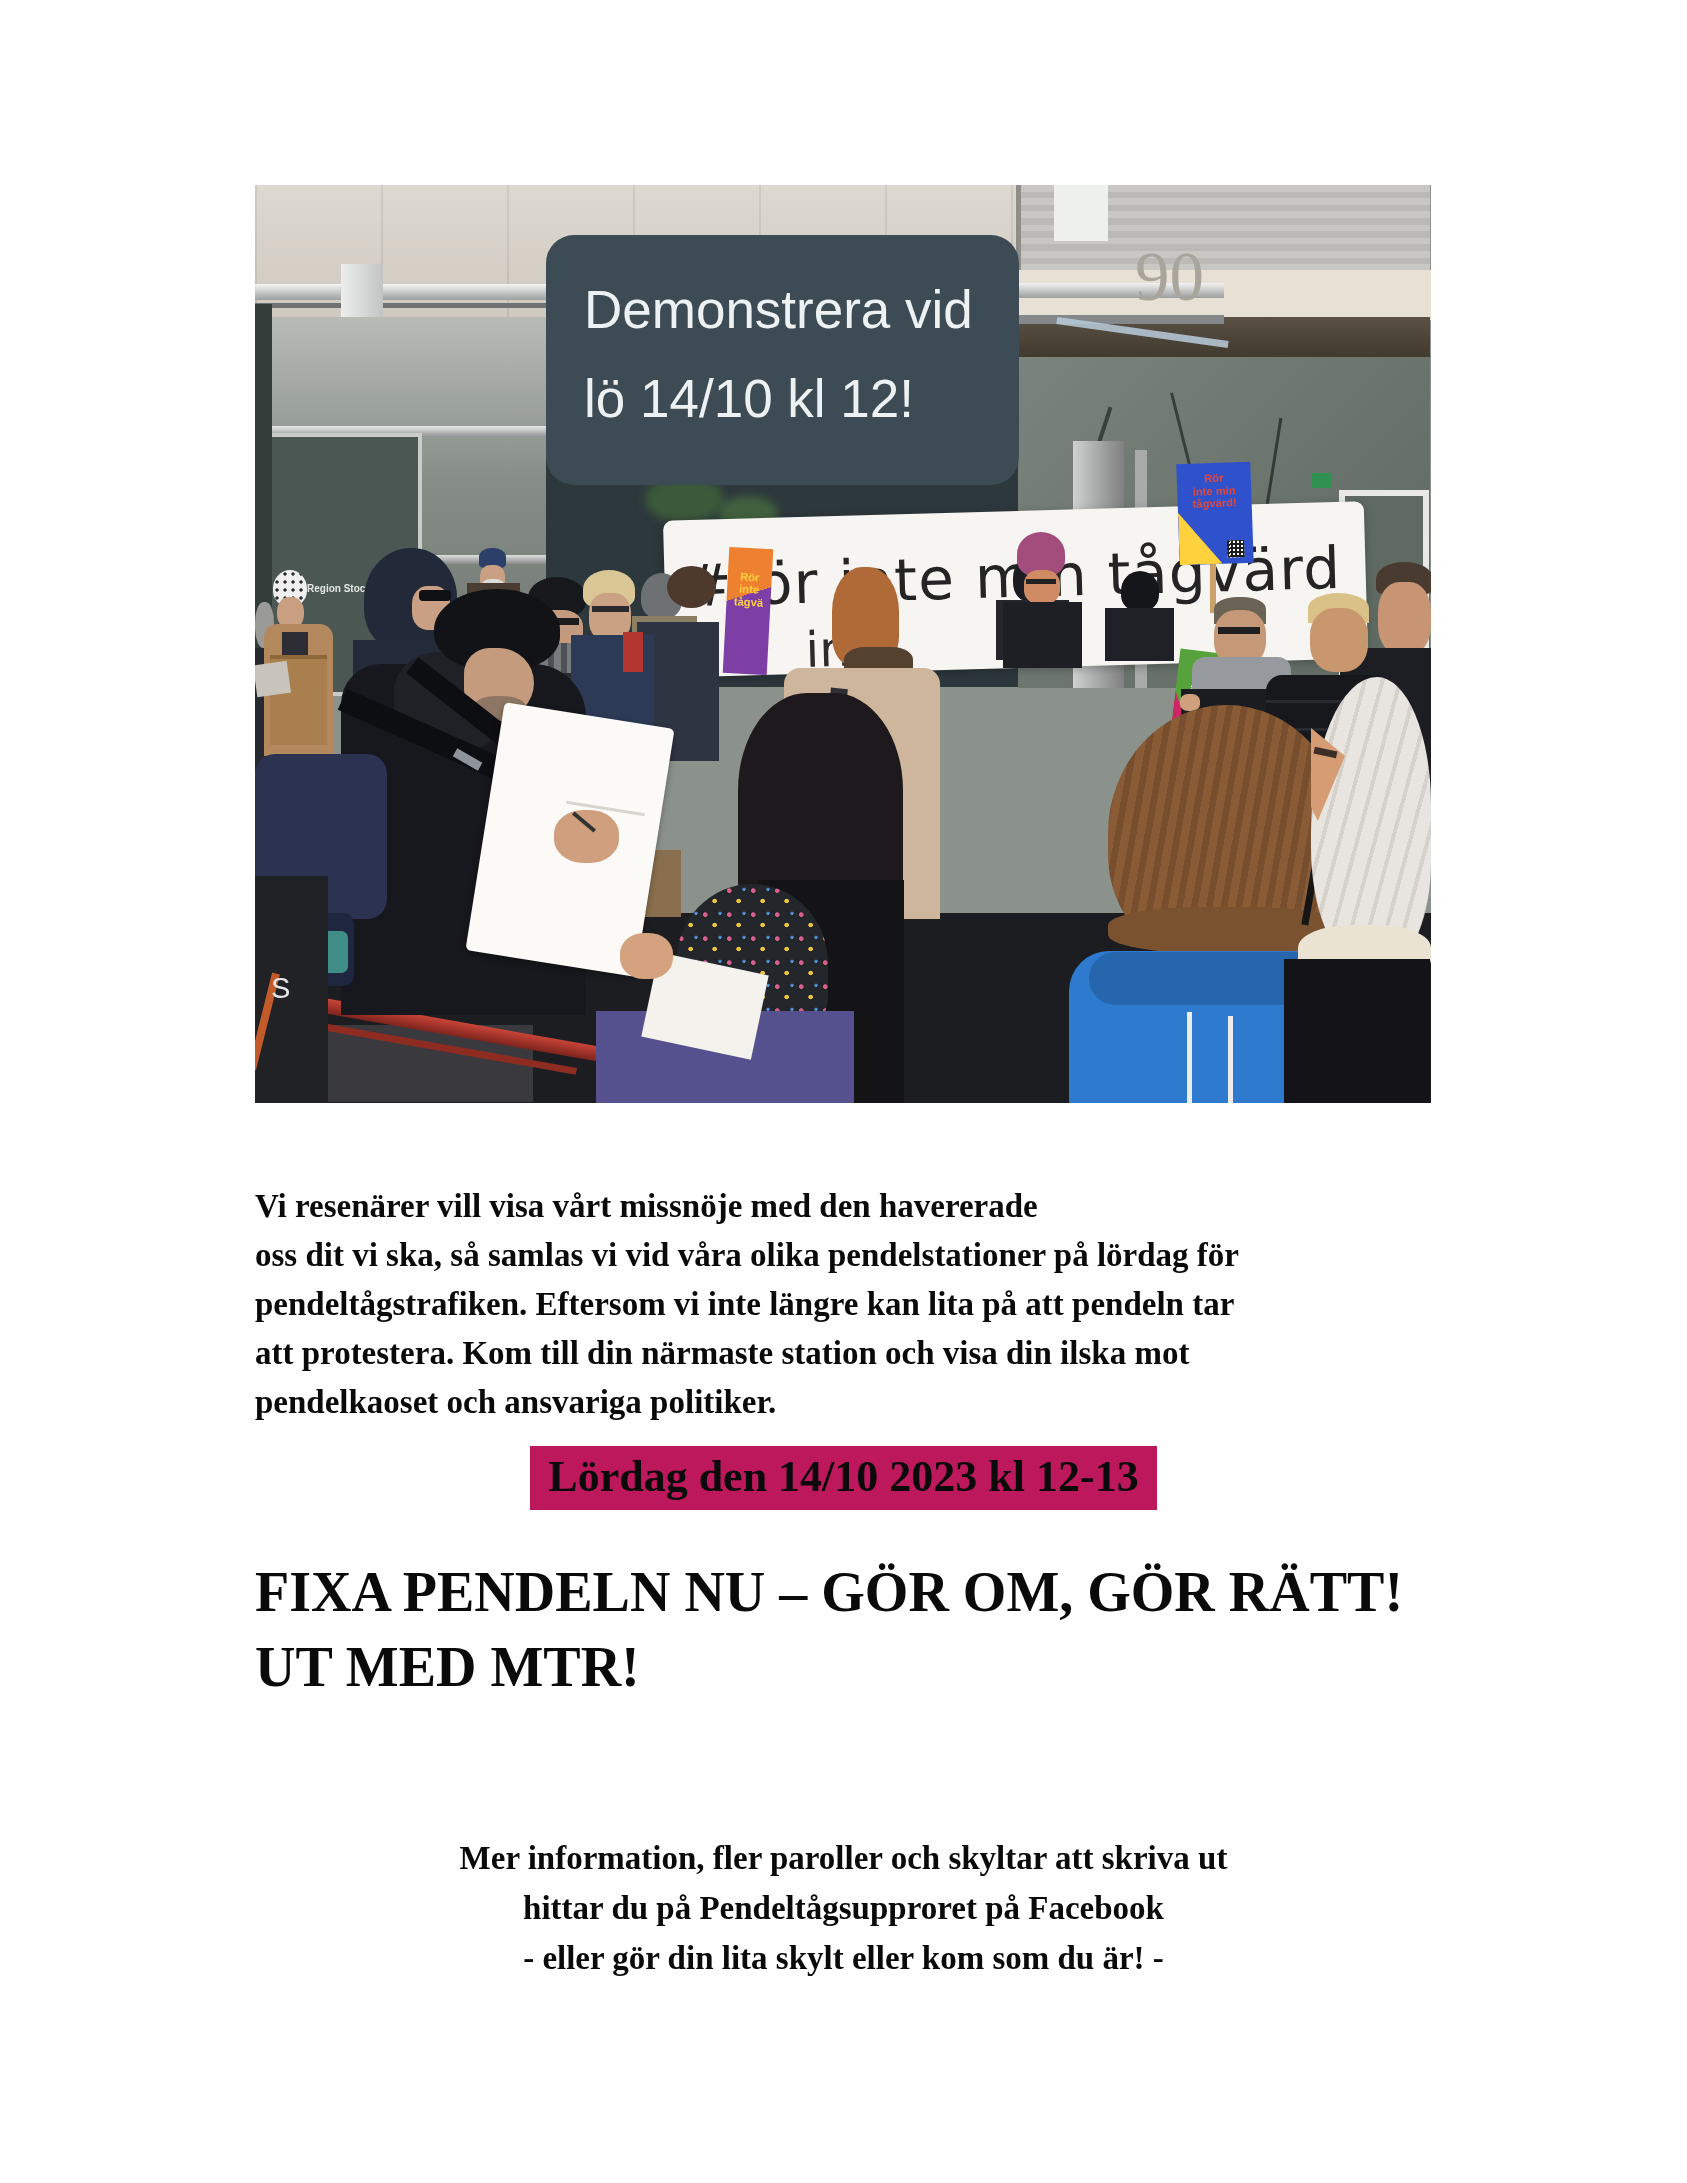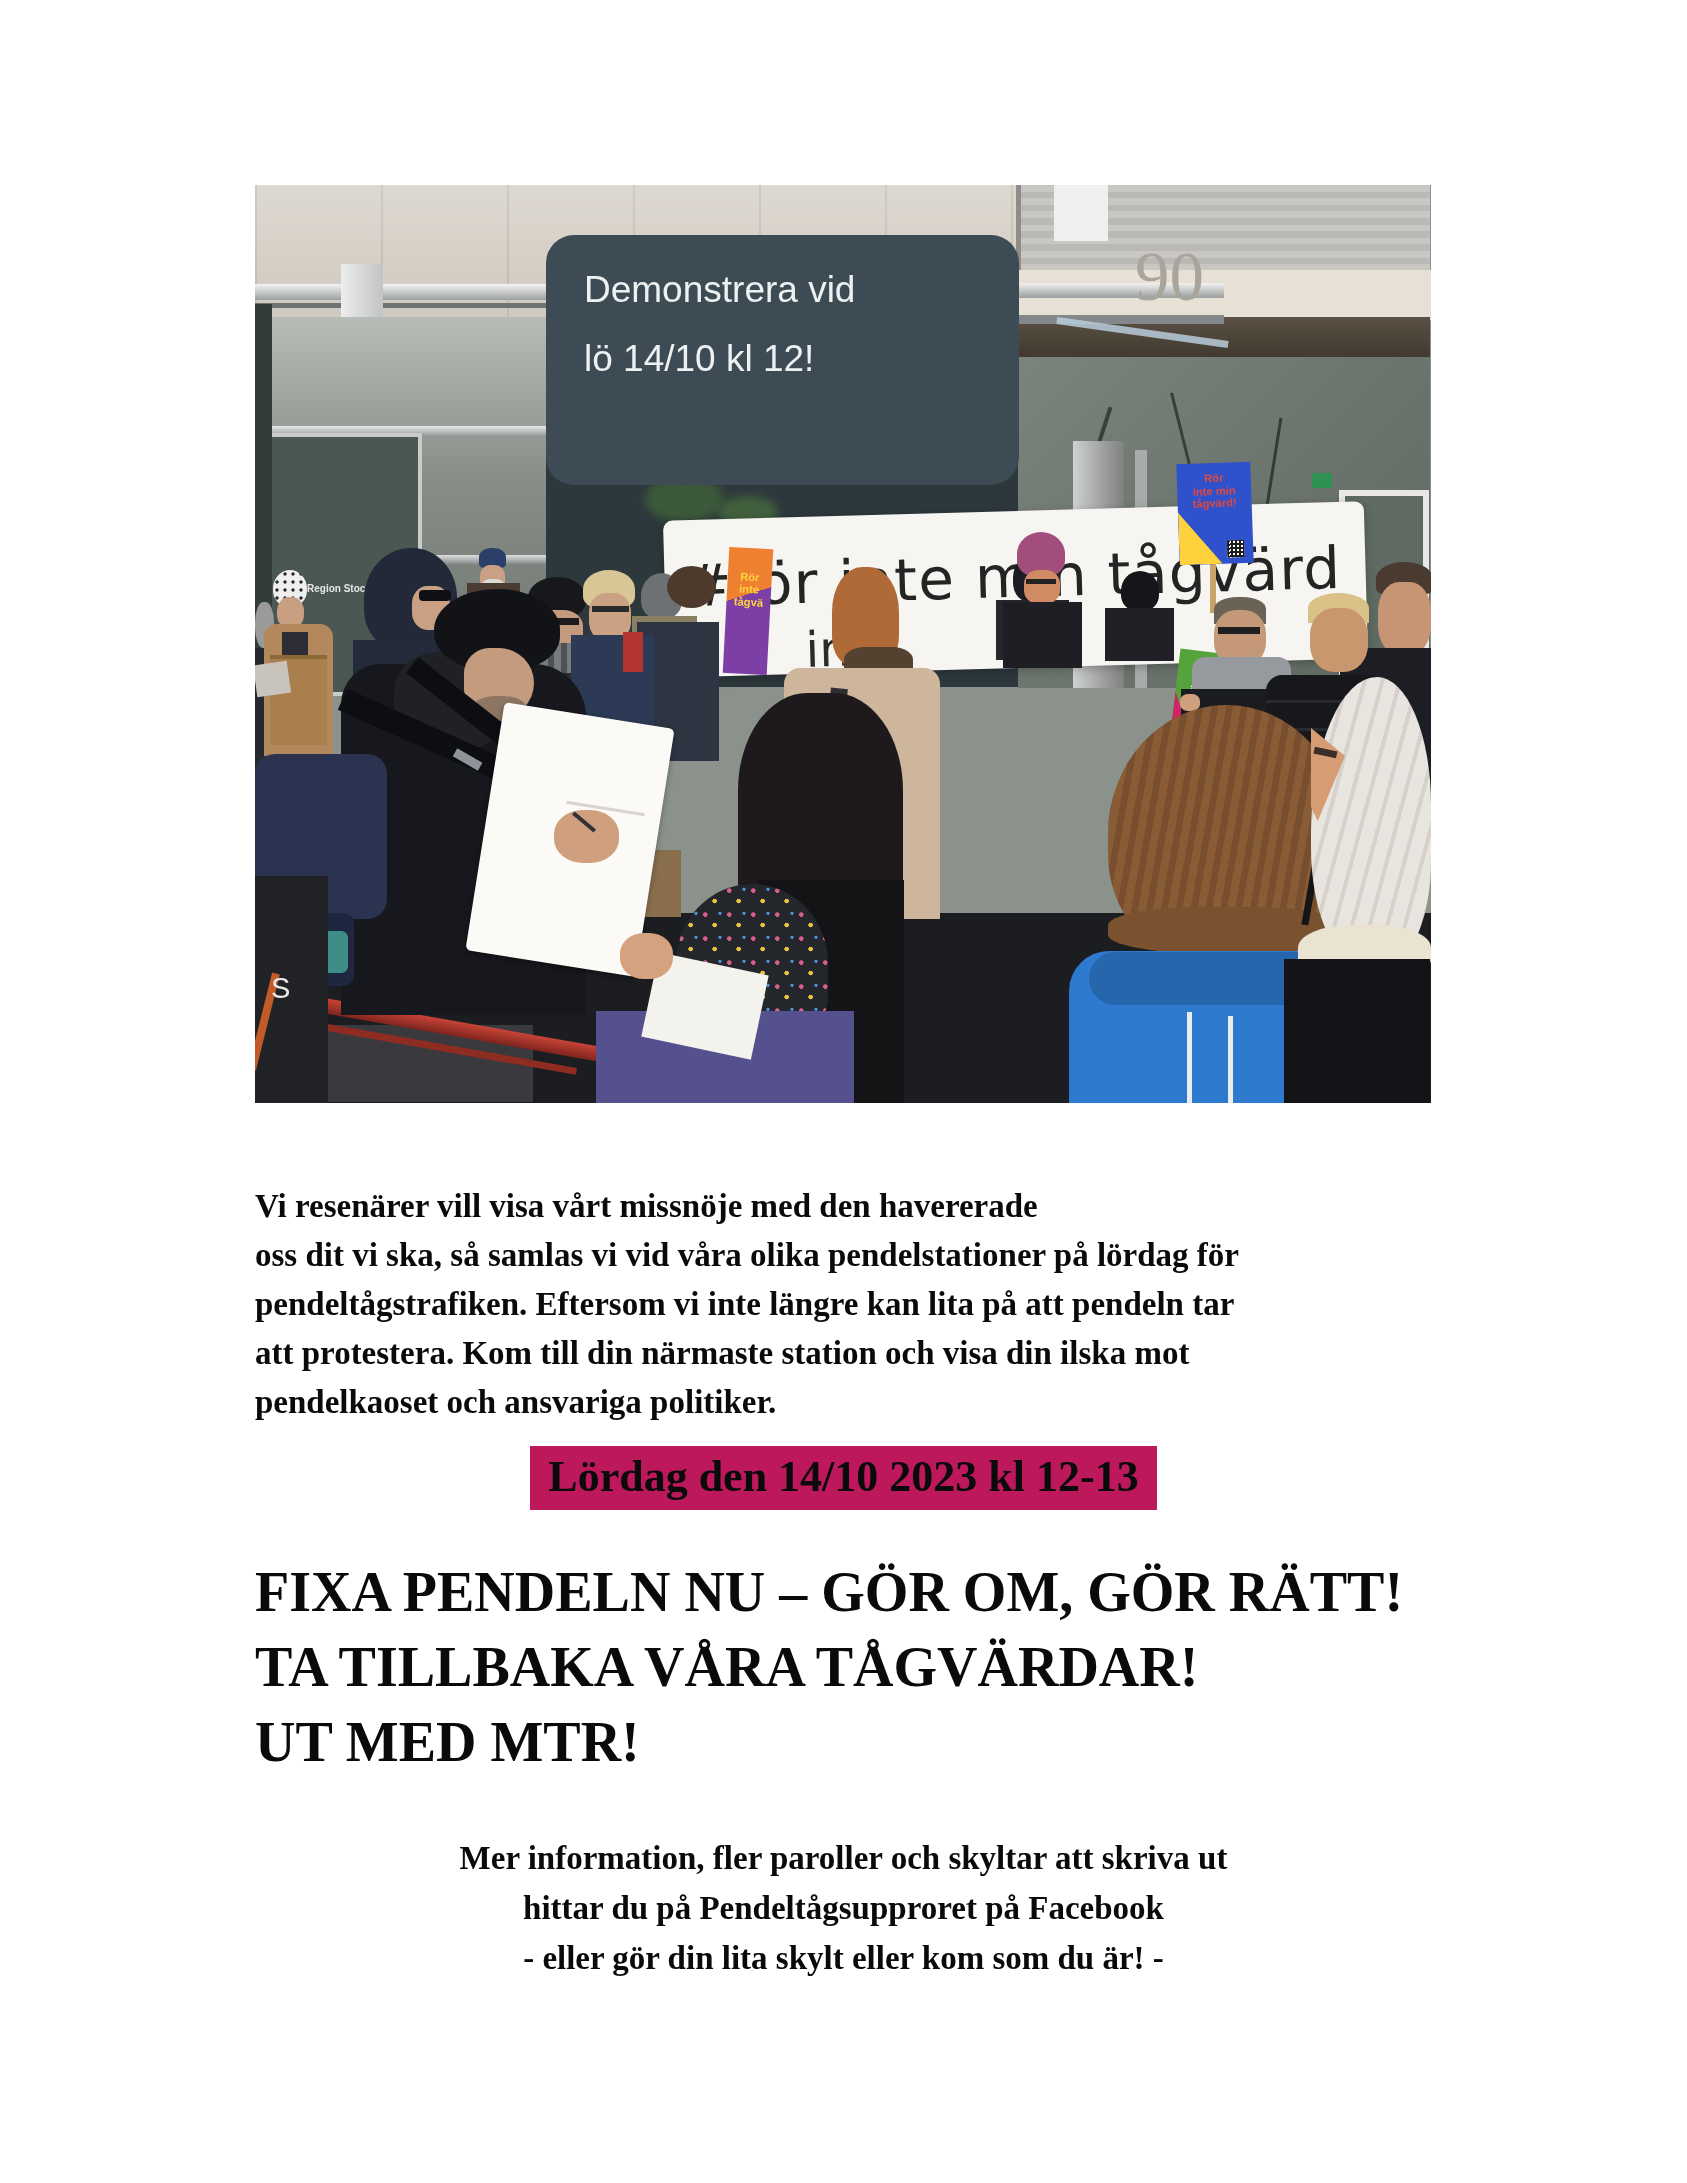--- a/index.html
+++ b/index.html
@@ -4,22 +4,22 @@
 <style>
   html,body{margin:0;padding:0;background:#ffffff;}
   .page{position:relative;width:1687px;height:2183px;background:#ffffff;overflow:hidden;
         font-family:"Liberation Serif",serif;color:#0a0a0a;}
   .abs{position:absolute;}
   
   .photo{position:absolute;left:255px;top:185px;width:1176px;height:918px;overflow:hidden;
          background:#8b928c;}
   .ovl{position:absolute;left:291px;top:50px;width:473px;height:250px;background:#3c4b54;
        border-radius:28px;z-index:10;}
-  .ovl div{font-family:"Liberation Sans",sans-serif;font-weight:500;font-size:37px;line-height:69px;
-       color:#edf1f2;padding-left:38px;}
+  .ovl div{font-family:"Liberation Sans",sans-serif;font-weight:500;font-size:53px;line-height:69px;
+       color:#edf1f2;padding-left:38px;margin-top:20px;}
   .ovl div:first-child{padding-top:20px;}
   .banner{position:absolute;left:410px;top:326px;width:701px;height:157px;background:#f6f5f1;
           border-radius:9.3px;transform:rotate(-1.6deg);z-index:2;box-shadow:0 2.6px 9.3px rgba(0,0,0,.25);
           overflow:hidden;}
   .banner .t1{position:absolute;left:18.5px;top:32px;font-family:"DejaVu Sans",sans-serif;
           font-size:58px;letter-spacing:1.3px;color:#242424;white-space:nowrap;}
   .banner .t2{position:absolute;left:139px;top:105px;font-family:"DejaVu Sans",sans-serif;
           font-size:49px;color:#2b2b2b;}
   .sign-txt{font-family:"Liberation Sans",sans-serif;font-weight:bold;text-align:center;}
   .qr{background-color:#ffffff;background-image:
@@ -245,21 +245,20 @@
     <div>att protestera. Kom till din närmaste station och visa din ilska mot</div>
     <div>pendelkaoset och ansvariga politiker.</div>
   </div>
 
   <div class="hlrow">
     <span class="hl">Lördag den 14/10 2023 kl 12-13</span>
   </div>
 
   <div class="heads">
     <div>FIXA PENDELN NU – GÖR OM, GÖR RÄTT!</div>
-    <div>TA TILLBAKA VÅRA TÅGVÄRDAR!</div>
     <div>UT MED MTR!</div>
   </div>
 
   <div class="footer">
     <div>Mer information, fler paroller och skyltar att skriva ut</div>
     <div>hittar du på Pendeltågsupproret på Facebook</div>
     <div>- eller gör din lita skylt eller kom som du är! -</div>
   </div>
 
 </div>

